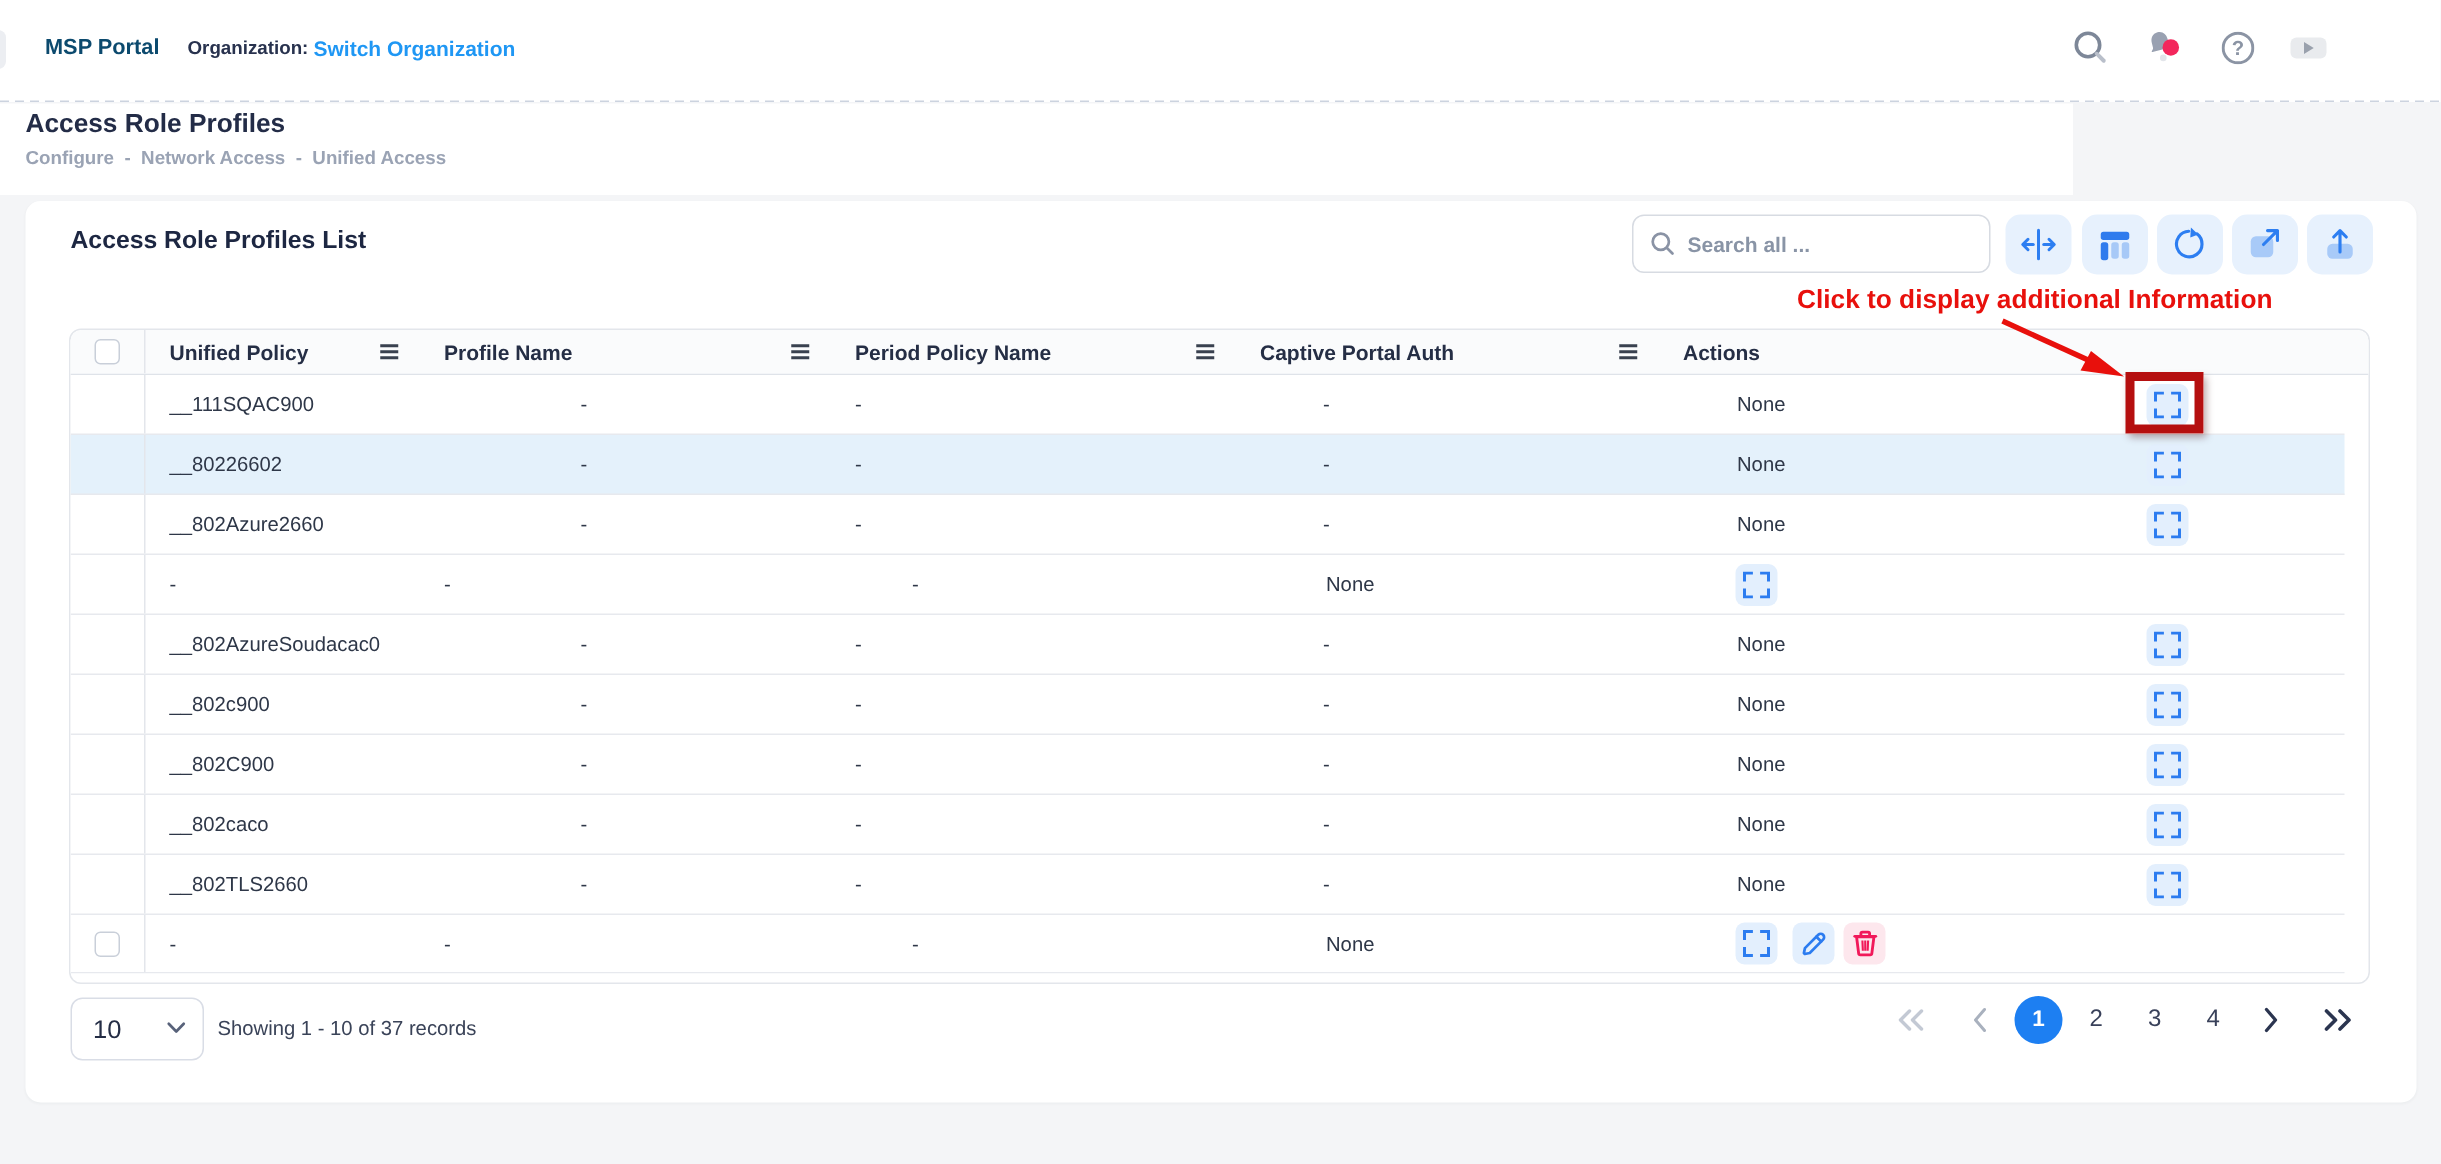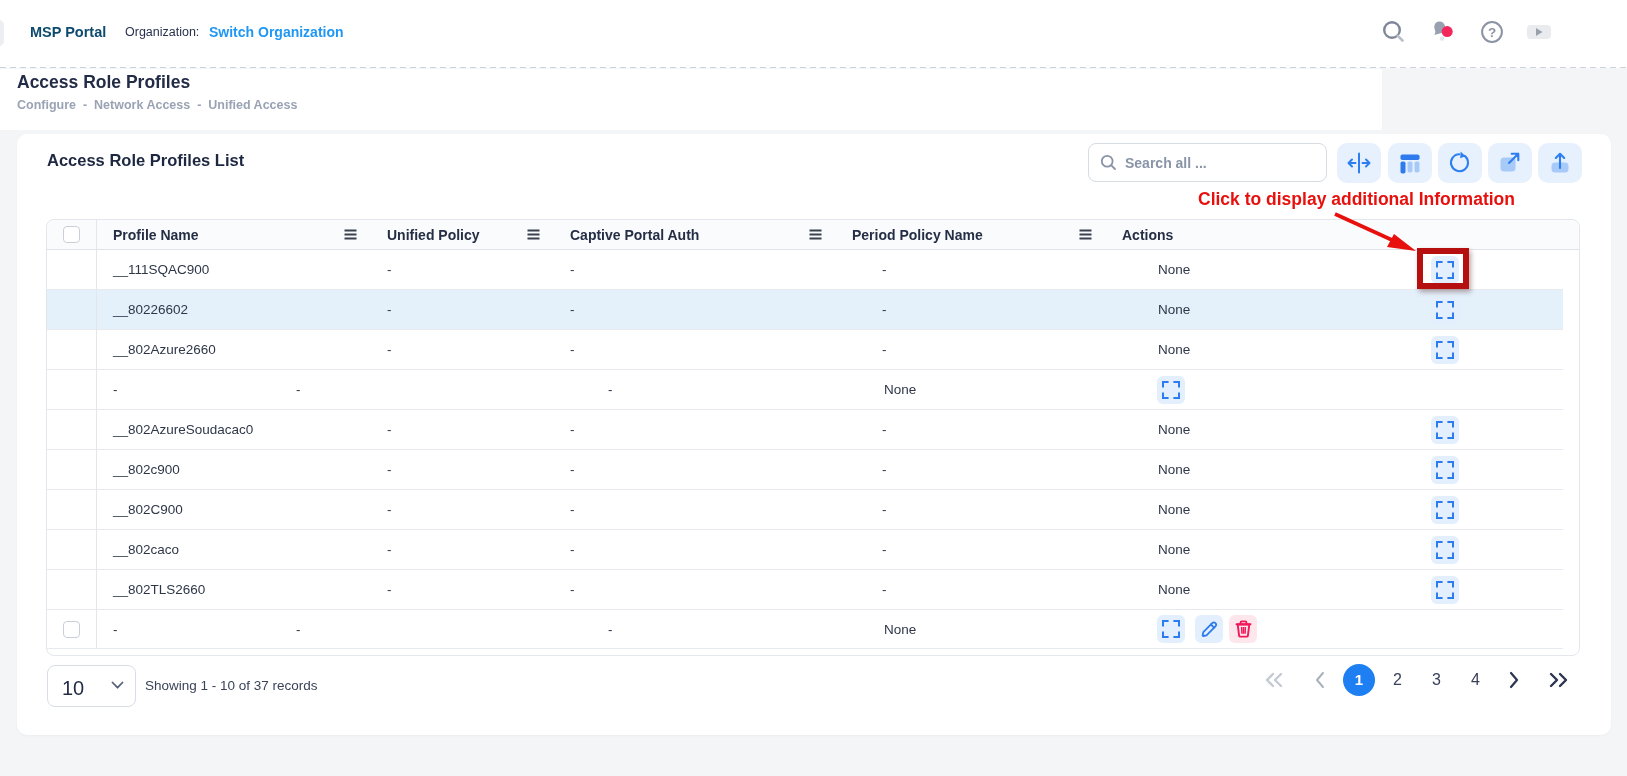--- a/index.html
+++ b/index.html
@@ -19,21 +19,21 @@
 .ckcol { width:50px; align-self:stretch; border-right:1px solid #e3e6eb; display:flex; align-items:center; justify-content:center; padding-left:0; }
 .ckbox { width:17px; height:17px; border:1.5px solid #c9cfd9; border-radius:4px; background:#fff; }
 .icobtn { width:28px; height:28px; border-radius:6px; background:#e3effd; display:flex; align-items:center; justify-content:center; }
 .toolbtn { position:absolute; top:9px; width:44px; height:40px; border-radius:10px; background:#e7f1fd; display:flex; align-items:center; justify-content:center; }
 </style>
 </head>
 <body>
 <div id="topbar">
   <div class="abs" style="left:-6px;top:20px;width:10px;height:26px;background:#eceef2;border-radius:5px;"></div>
   <div class="abs" style="left:30px;top:24px;font-size:14.5px;font-weight:bold;color:#0c4a6e;">MSP Portal</div>
-  <div class="abs" style="left:125px;top:25px;font-size:12.5px;font-weight:normal;color:#28324e;">Organization:</div>
+  <div class="abs" style="left:125px;top:25px;font-size:12.5px;font-weight:bold;color:#28324e;">Organization:</div>
   <div class="abs" style="left:209px;top:24px;font-size:14px;font-weight:bold;color:#1f97f4;">Switch Organization</div>
 
   <svg class="abs" style="left:1381px;top:19px;" width="25" height="25" viewBox="0 0 25 25" fill="none">
     <circle cx="11" cy="11" r="7.8" stroke="#7d8798" stroke-width="2.4"></circle>
     <line x1="16.8" y1="16.8" x2="21.5" y2="21.5" stroke="#b9bfca" stroke-width="2.6" stroke-linecap="round"></line>
   </svg>
 
   <svg class="abs" style="left:1430px;top:17px;" width="30" height="28" viewBox="0 0 30 28" fill="none">
     <g transform="rotate(-14 10 12)">
       <path d="M10.2 4.4 C6.7 4.4 4.8 7.2 4.8 10.2 L4.8 13.6 Q4.8 14.2 4.2 14.8 L3.4 15.7 Q3 16.3 3.8 16.3 L16.6 16.3 Q17.4 16.3 17 15.7 L16.2 14.8 Q15.6 14.2 15.6 13.6 L15.6 10.2 C15.6 7.2 13.7 4.4 10.2 4.4 Z" fill="#99a1b1"></path>
@@ -112,30 +112,30 @@
     <line x1="8" y1="5" x2="76" y2="36" stroke="#e8100c" stroke-width="3.6"></line>
     <path d="M67 25 L89 42 L60 38 Z" fill="#e8100c"></path>
   </svg>
   <div class="abs" style="left:1400px;top:114px;width:52px;height:41px;border:6px solid #b50f0f;z-index:6;box-shadow:2px 3px 5px rgba(60,0,0,.35);"></div>
 
   <div id="tablewrap">
     <div class="thead">
       <div class="th ckcol" style="border-right:1px solid #e3e6eb;padding:0;">
             <span class="ckbox"></span>
           </div>
+      <div class="th" style="width:183px;">Unified Policy <svg width="13" height="11" viewBox="0 0 13 11">
+              <path d="M.5 1.5 H12.5 M.5 5.5 H12.5 M.5 9.5 H12.5" stroke="#39414f" stroke-width="1.9"></path>
+            </svg></div>
       <div class="th" style="width:274px;">Profile Name <svg width="13" height="11" viewBox="0 0 13 11">
               <path d="M.5 1.5 H12.5 M.5 5.5 H12.5 M.5 9.5 H12.5" stroke="#39414f" stroke-width="1.9"></path>
             </svg></div>
-      <div class="th" style="width:183px;">Unified Policy <svg width="13" height="11" viewBox="0 0 13 11">
+      <div class="th" style="width:270px;">Period Policy Name <svg width="13" height="11" viewBox="0 0 13 11">
               <path d="M.5 1.5 H12.5 M.5 5.5 H12.5 M.5 9.5 H12.5" stroke="#39414f" stroke-width="1.9"></path>
             </svg></div>
       <div class="th" style="width:282px;">Captive Portal Auth <svg width="13" height="11" viewBox="0 0 13 11">
-              <path d="M.5 1.5 H12.5 M.5 5.5 H12.5 M.5 9.5 H12.5" stroke="#39414f" stroke-width="1.9"></path>
-            </svg></div>
-      <div class="th" style="width:270px;">Period Policy Name <svg width="13" height="11" viewBox="0 0 13 11">
               <path d="M.5 1.5 H12.5 M.5 5.5 H12.5 M.5 9.5 H12.5" stroke="#39414f" stroke-width="1.9"></path>
             </svg></div>
       <div class="th" style="width:166px;">Actions</div>
     </div>
     <div class="rows" id="rows">
 <div class="row" style="">
   <div class="cell ckcol"></div>
   <div class="cell" style="width:274px;">__111SQAC900</div>
   <div class="cell" style="width:183px;">-</div>
   <div class="cell" style="width:312px;">-</div>
@@ -325,21 +325,21 @@
                   <path d="M2.7 4.5 L4.1 15.6 Q4.2 16.6 5.2 16.6 H11.8 Q12.8 16.6 12.9 15.6 L14.3 4.5 Z"></path>
                   <path d="M6.6 7 L6.9 13.8 M8.5 7 V13.8 M10.4 7 L10.1 13.8" stroke-width="1.4"></path>
                 </svg>
               </span>
             </div>
 </div>
 </div>
   </div>
 
   <div class="abs" style="left:30px;top:531px;width:89px;height:42px;border:1px solid #d9dde6;border-radius:8px;background:#fff;">
-    <span class="abs" style="left:14px;top:11px;font-size:20px;color:#242d45;">10</span>
+    <span class="abs" style="left:14px;top:11px;font-size:17px;color:#242d45;">10</span>
     <svg class="abs" style="left:63px;top:15px;" width="13" height="9" viewBox="0 0 13 9" fill="none">
           <path d="M1.5 1.5 L6.5 6.7 L11.5 1.5" stroke="#58627a" stroke-width="1.8" stroke-linecap="round" stroke-linejoin="round"></path>
         </svg>
   </div>
   <div class="abs" style="left:128px;top:544px;font-size:13.5px;color:#3a4358;">Showing 1 - 10 of 37 records</div>
   <svg class="abs" style="left:1246px;top:536px;" width="22" height="20" viewBox="0 0 22 20" fill="none" stroke="#c3c9d4" stroke-width="2.3" stroke-linecap="round" stroke-linejoin="round">
         <path d="M10 4 L4 10 L10 16"></path>
         <path d="M18 4 L12 10 L18 16"></path>
       </svg>
 <svg class="abs" style="left:1297px;top:537px;" width="12" height="18" viewBox="0 0 12 18" fill="none" stroke="#a9b1be" stroke-width="2" stroke-linecap="round" stroke-linejoin="round">

